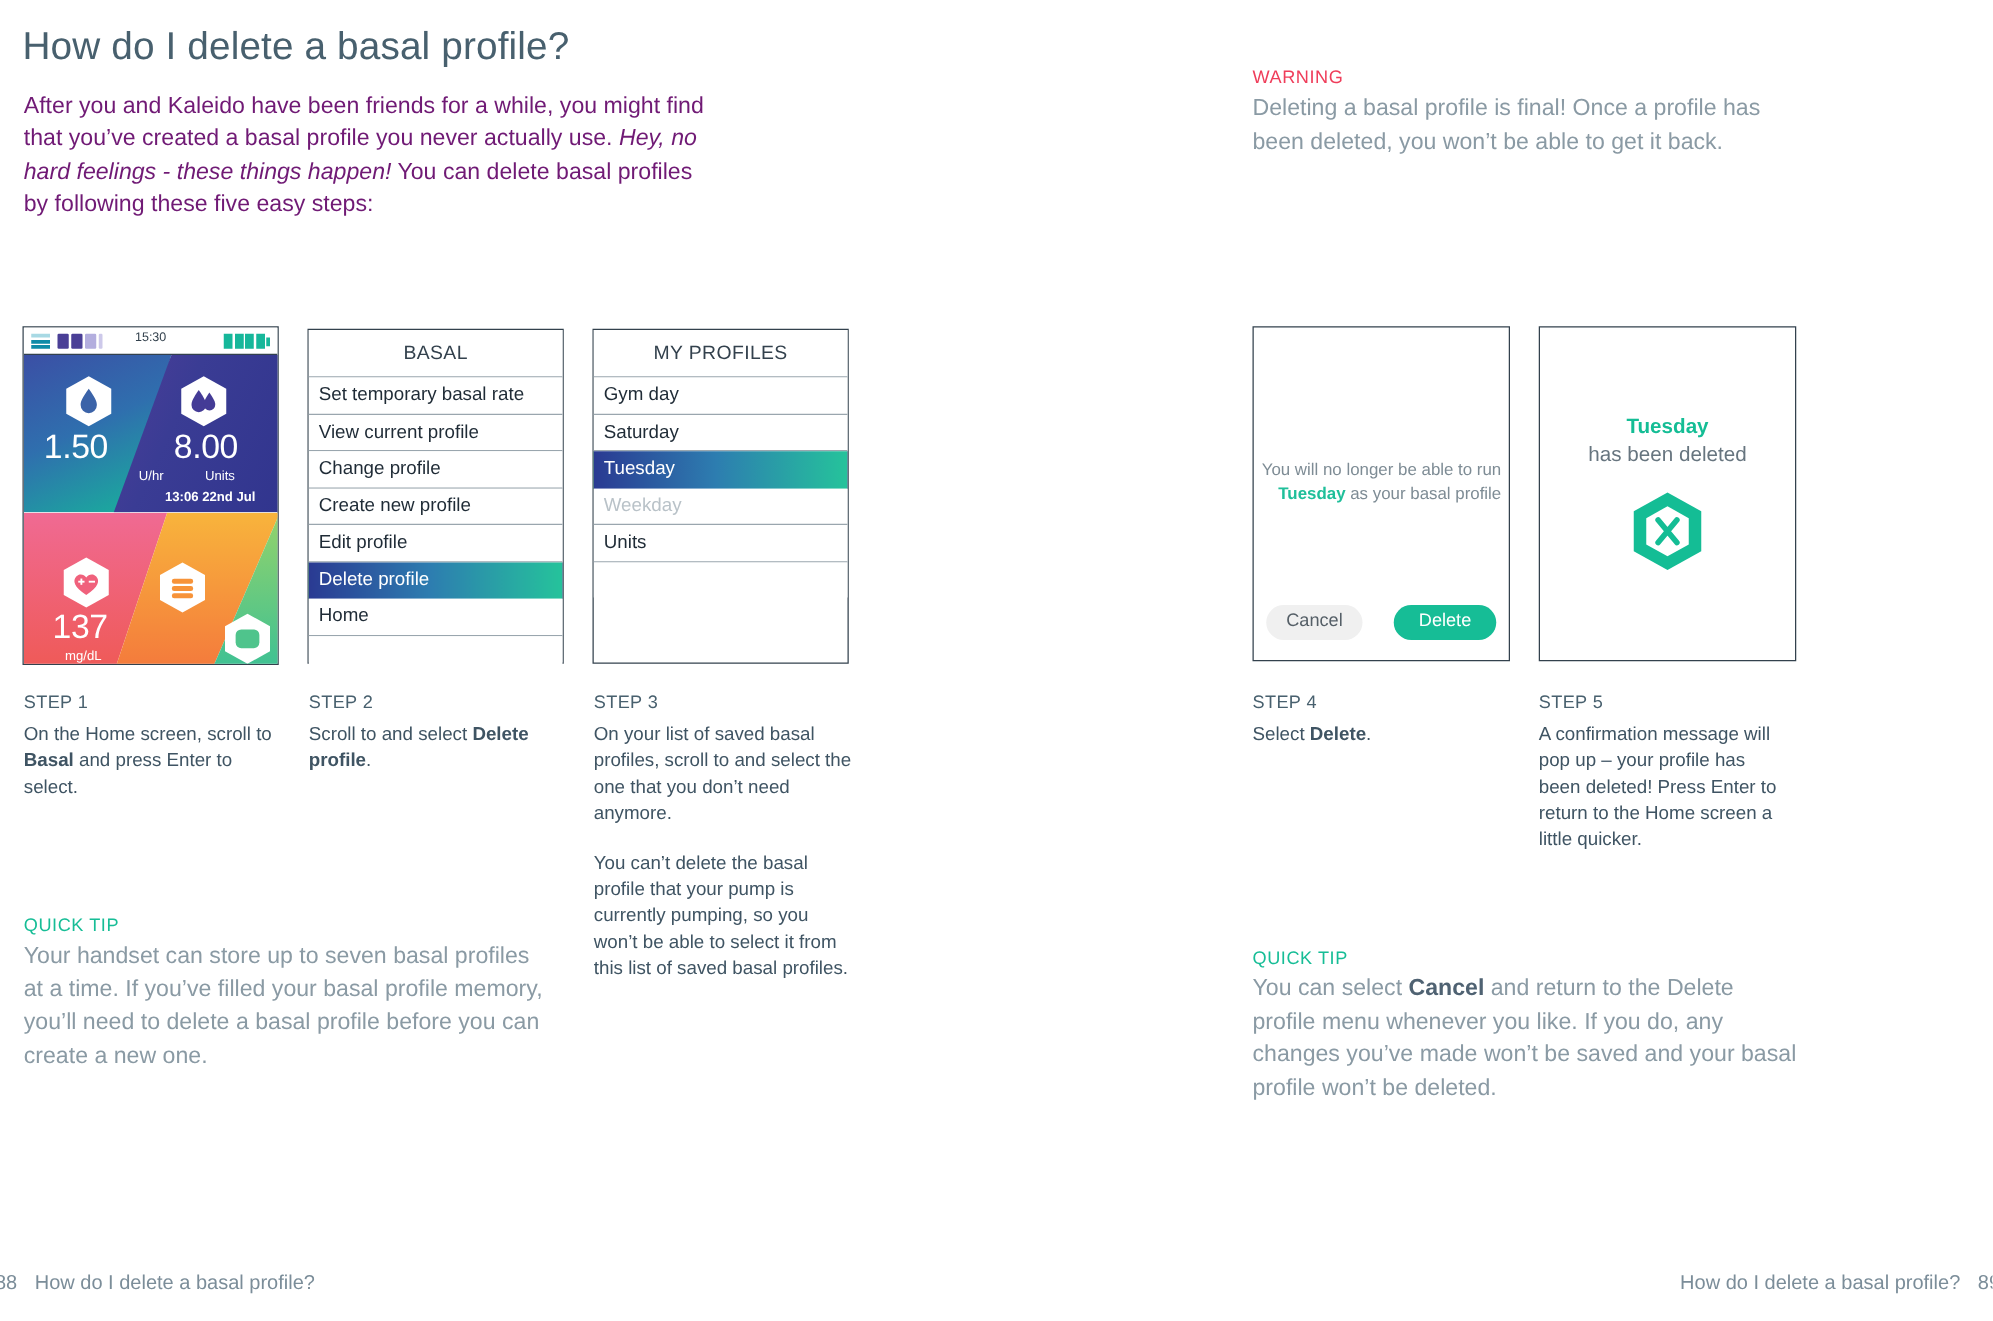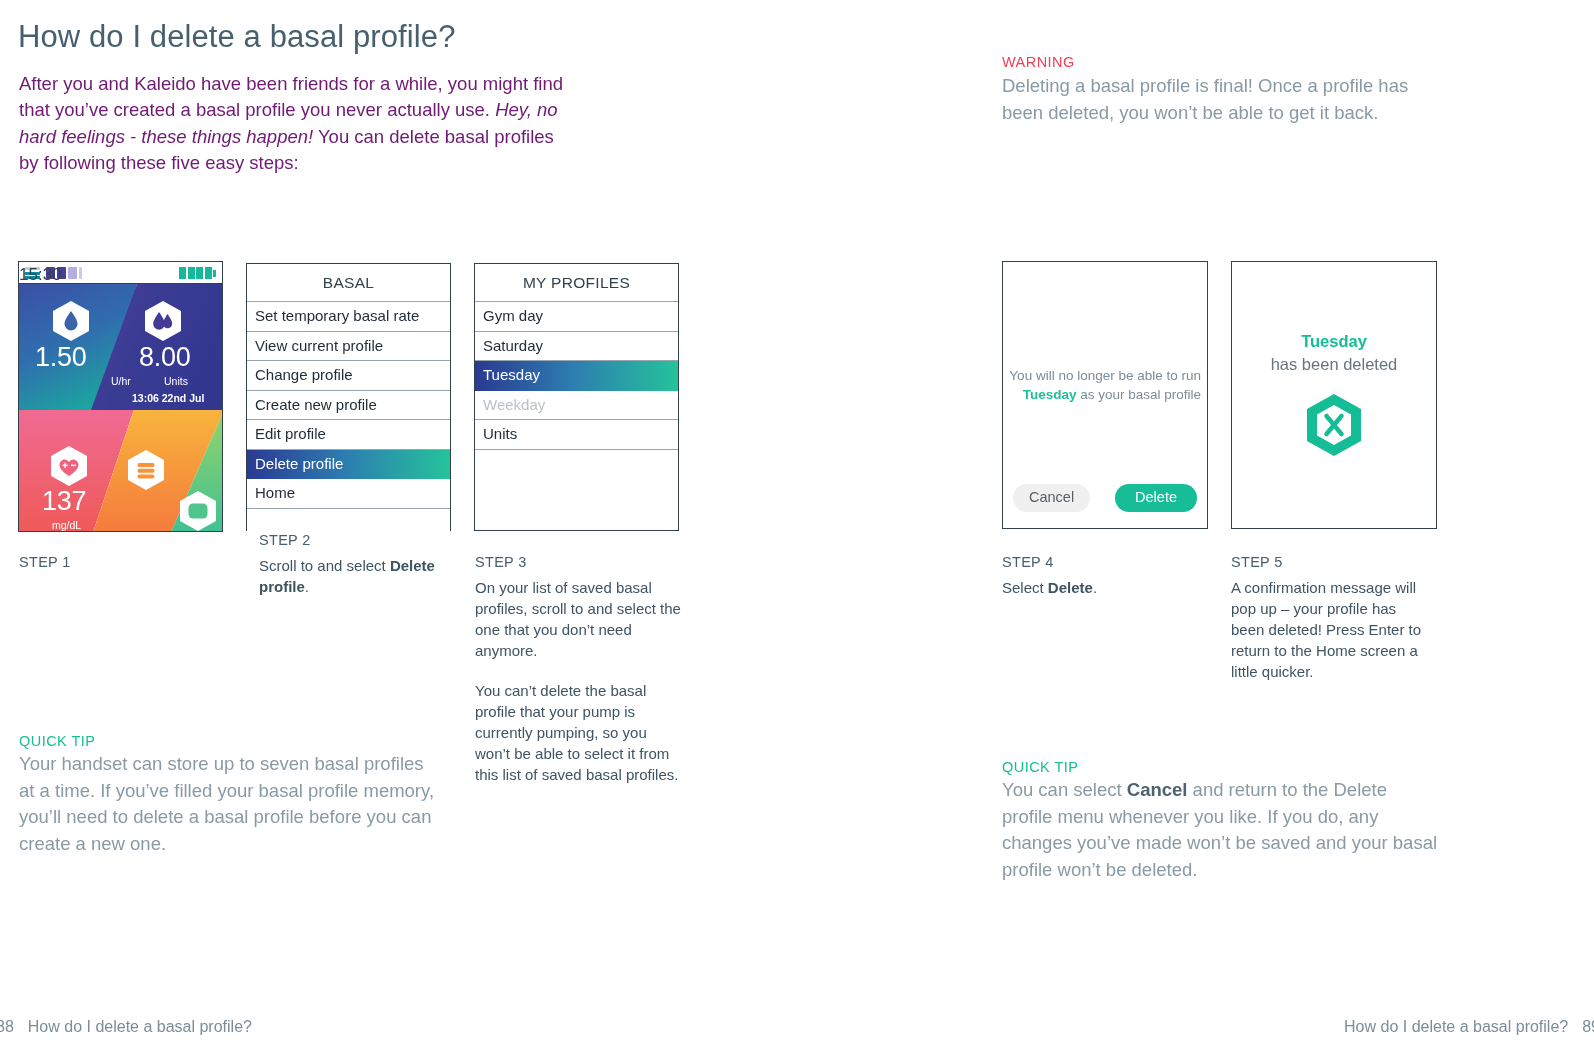--- a/index.html
+++ b/index.html
@@ -85,21 +85,21 @@
   .sb-bars span.light { background: #a8d9e4; }
   .sb-batt {
     position: absolute; left: 27px; top: 5px;
     display: flex; gap: 2px; align-items: center;
   }
   .sb-batt i { display:block; width: 9px; height: 12px; background: #4a3f96; border-radius: 1px; }
   .sb-batt i.b3 { background: #b3aede; }
   .sb-batt i.b4 { width: 3px; background: #cdc9ea; }
   .sb-time {
     position: absolute; left: 0; right: 0; top: 3px;
-    text-align: left; font-size: 17px; color: #33414d;
+    text-align: center; font-size: 10px; color: #33414d;
   }
   .sb-green {
     position: absolute; right: 6px; top: 5px;
     display: flex; gap: 1.5px; align-items: center;
   }
   .sb-green i { display:block; width: 7px; height: 12px; background: #16b79a; }
   .sb-green .tip { width: 3px; height: 7px; background: #16b79a; }
 
   .tiles { position: relative; width: 100%; height: 249px; }
   .tile { position: absolute; overflow: hidden; }
@@ -225,21 +225,21 @@
     font-size: 14.5px; letter-spacing: 0.3px; color: #48606e;
     margin-bottom: 7px; font-weight: 400;
   }
   .step-body {
     font-size: 15px; line-height: 21px; color: #3f5463;
   }
   .step-body b { font-weight: 700; }
   .step-body .gap { display: block; height: 19px; }
 
   #cap1 { left: 19px; top: 554px; width: 212px; }
-  #cap2 { left: 247px; top: 532px; width: 206px; margin-left: 12px; }
+  #cap2 { left: 247px; top: 554px; width: 206px; }
   #cap3 { left: 475px; top: 554px; width: 207px; }
   #cap4 { left: 1002px; top: 554px; width: 200px; }
   #cap5 { left: 1231px; top: 554px; width: 200px; }
 
   
   .tip-label {
     color: #16bd96; font-size: 14.5px; letter-spacing: 0.45px;
     line-height: 20px;
   }
   .tip-text {
@@ -399,20 +399,21 @@
       <svg width="60" height="66" viewBox="0 0 60 66">
           <polygon points="30,2 57,17 57,49 30,64 3,49 3,17" fill="#14bd95"></polygon>
           <polygon points="30,13 47,22.5 47,43.5 30,53 13,43.5 13,22.5" fill="#fff"></polygon>
           <path d="M22.5 24 L37.5 42 M37.5 24 L22.5 42" stroke="#14bd95" stroke-width="4.5" stroke-linecap="round"></path>
         </svg>
     </div>
   </div>
 
   <div class="caption" id="cap1">
     <div class="step-label">STEP 1</div>
+    <div class="step-body"><span>On the Home screen, scroll to </span><b>Basal</b><span> and press Enter to select.</span></div>
   </div>
 
   <div class="caption" id="cap2">
     <div class="step-label">STEP 2</div>
     <div class="step-body"><span>Scroll to and select </span><b>Delete profile</b><span>.</span></div>
   </div>
 
   <div class="caption" id="cap3">
     <div class="step-label">STEP 3</div>
     <div class="step-body"><span>On your list of saved basal profiles, scroll to and select the one that you don’t need anymore.</span><span class="gap"></span><span>You can’t delete the basal profile that your pump is currently pumping, so you won’t be able to select it from this list of saved basal profiles.</span></div>

